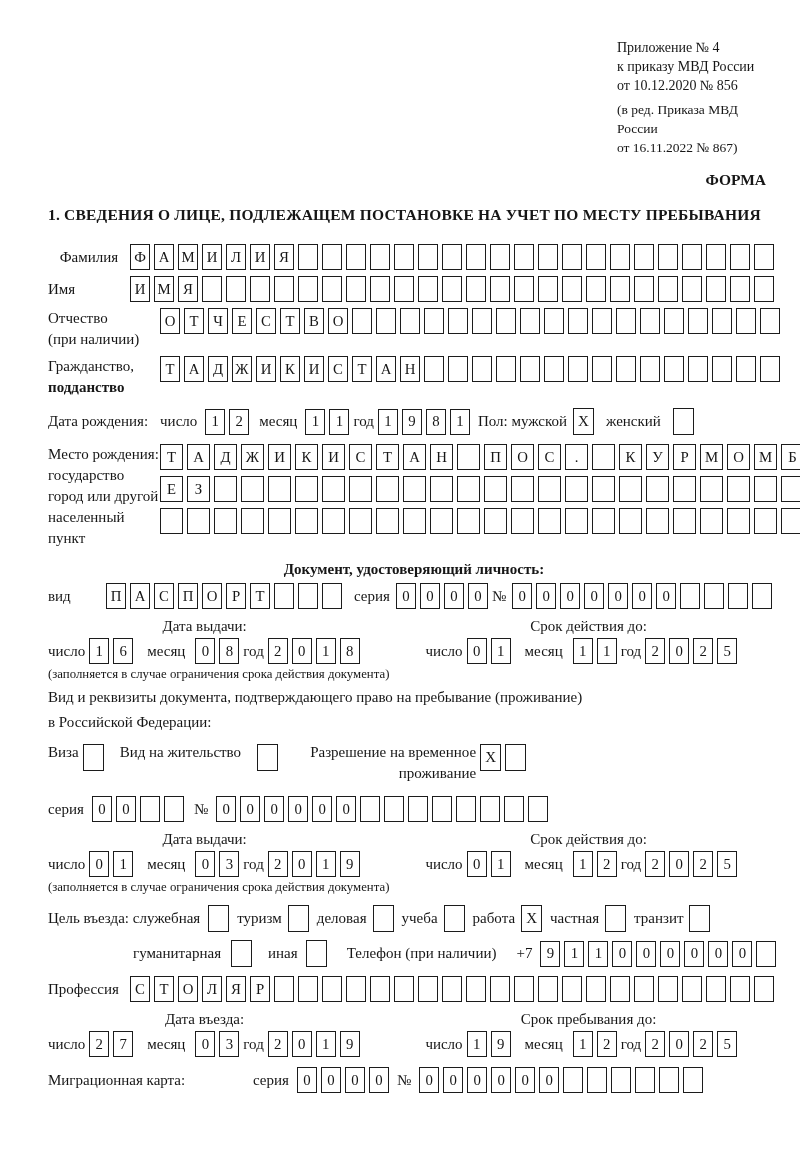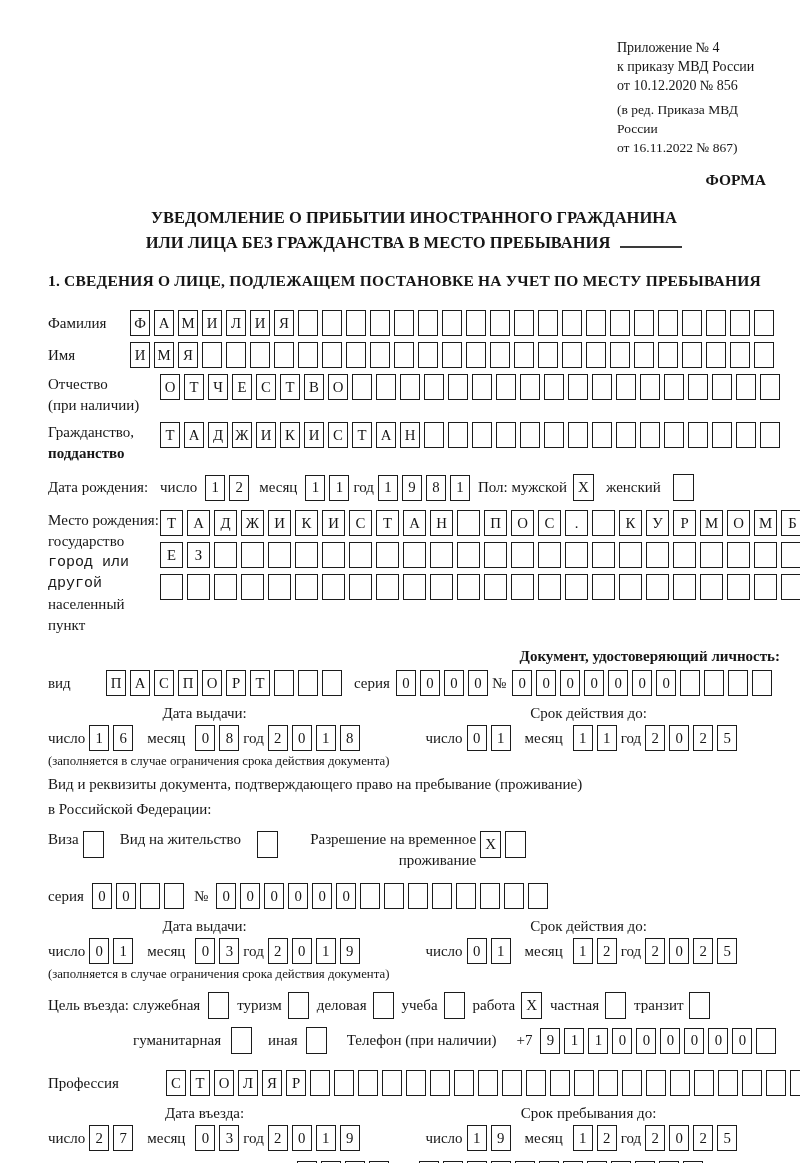--- a/index.html
+++ b/index.html
@@ -26,21 +26,21 @@
   .boxes{display:flex;flex-wrap:nowrap;}
   .box{box-sizing:border-box;flex:0 0 auto;width:20px;height:26px;border:1.7px solid #1c1c1c;
        margin-right:4px;display:flex;align-items:center;justify-content:center;
        font-size:14.8px;background:#fff;}
   .wide .box{width:23px;}
   .checkbox{box-sizing:border-box;flex:0 0 auto;width:21px;height:27px;border:1.7px solid #1c1c1c;
        display:inline-flex;align-items:center;justify-content:center;font-size:15px;background:#fff;}
   .ml4{margin-left:4px;}.ml6{margin-left:6px;}.ml8{margin-left:8px;}.ml10{margin-left:10px;}
   .ml12{margin-left:12px;}.ml16{margin-left:16px;}.ml20{margin-left:20px;}
 
-  .doc-header{margin-top:12px;text-align:right;font-weight:bold;font-size:15px;}
+  .doc-header{margin-top:12px;text-align:center;font-weight:bold;font-size:15px;}
 
   .dhdr{display:flex;font-size:15px;margin-top:9px;gap:36px;}
   .dhdr .l{width:45%;text-align:center;}
   .dhdr .r{width:55%;text-align:center;}
   .drow{display:flex;align-items:center;margin-top:3px;}
   .dgroup{display:flex;align-items:center;}
   .dgroup.l{width:45%;}
   .dgroup.r{width:55%;padding-left:48px;box-sizing:border-box;}
   .note{font-size:12.8px;text-align:left;margin-top:3px;}
 
@@ -60,30 +60,24 @@
     <div>к приказу МВД России</div>
     <div>от 10.12.2020 № 856</div>
     <div class="rev">
       <div>(в ред. Приказа МВД России</div>
       <div>от 16.11.2022 № 867)</div>
     </div>
   </div>
 
   <div class="forma">ФОРМА</div>
 
-  <div class="title">
-    <div>УВЕДОМЛЕНИЕ О ПРИБЫТИИ ИНОСТРАННОГО ГРАЖДАНИНА</div>
-    <div>
-      <span>ИЛИ ЛИЦА БЕЗ ГРАЖДАНСТВА В МЕСТО ПРЕБЫВАНИЯ</span><span class="blank-line"></span>
-    </div>
-  </div>
 
   <div class="section">1. СВЕДЕНИЯ О ЛИЦЕ, ПОДЛЕЖАЩЕМ ПОСТАНОВКЕ НА УЧЕТ ПО МЕСТУ ПРЕБЫВАНИЯ</div>
 
-  <div class="row" style="margin-top:20px;">
+  <div class="row" style="margin-top:20px;text-align:center;">
     <span class="lblcol w82">Фамилия</span>
     <span class="boxes">
         <span class="box">Ф</span>
         <span class="box">А</span>
         <span class="box">М</span>
         <span class="box">И</span>
         <span class="box">Л</span>
         <span class="box">И</span>
         <span class="box">Я</span>
         <span class="box"></span>
@@ -234,21 +228,21 @@
     <span class="lbl ml4">Пол: мужской</span>
     <span class="checkbox ml6">X</span>
     <span class="lbl ml12">женский</span>
     <span class="checkbox ml12"></span>
   </div>
 
   <div class="row start" style="margin-top:9px;">
     <span class="lblcol w112">
       <span style="display:block;">Место рождения:</span>
       <span style="display:block;">государство</span>
-      <span style="display:block;font-family:Liberation Mono, monospace;">город или другой</span>
+      <span style="display:block;">город или другой</span>
       <span style="display:block;">населенный пункт</span>
     </span>
     <span class="stack">
       <span class="boxes wide">
           <span class="box">Т</span>
           <span class="box">А</span>
           <span class="box">Д</span>
           <span class="box">Ж</span>
           <span class="box">И</span>
           <span class="box">К</span>
@@ -528,21 +522,21 @@
         <span class="box">0</span>
         <span class="box">0</span>
         <span class="box">0</span>
         <span class="box">0</span>
         <span class="box">0</span>
         <span class="box">0</span>
         <span class="box"></span>
       </span>
   </div>
 
-  <div class="row" style="margin-top:16px;gap:36px;">
+  <div class="row" style="margin-top:9px;">
     <span class="lblcol w82">Профессия</span>
     <span class="boxes">
         <span class="box">С</span>
         <span class="box">Т</span>
         <span class="box">О</span>
         <span class="box">Л</span>
         <span class="box">Я</span>
         <span class="box">Р</span>
         <span class="box"></span>
         <span class="box"></span>

